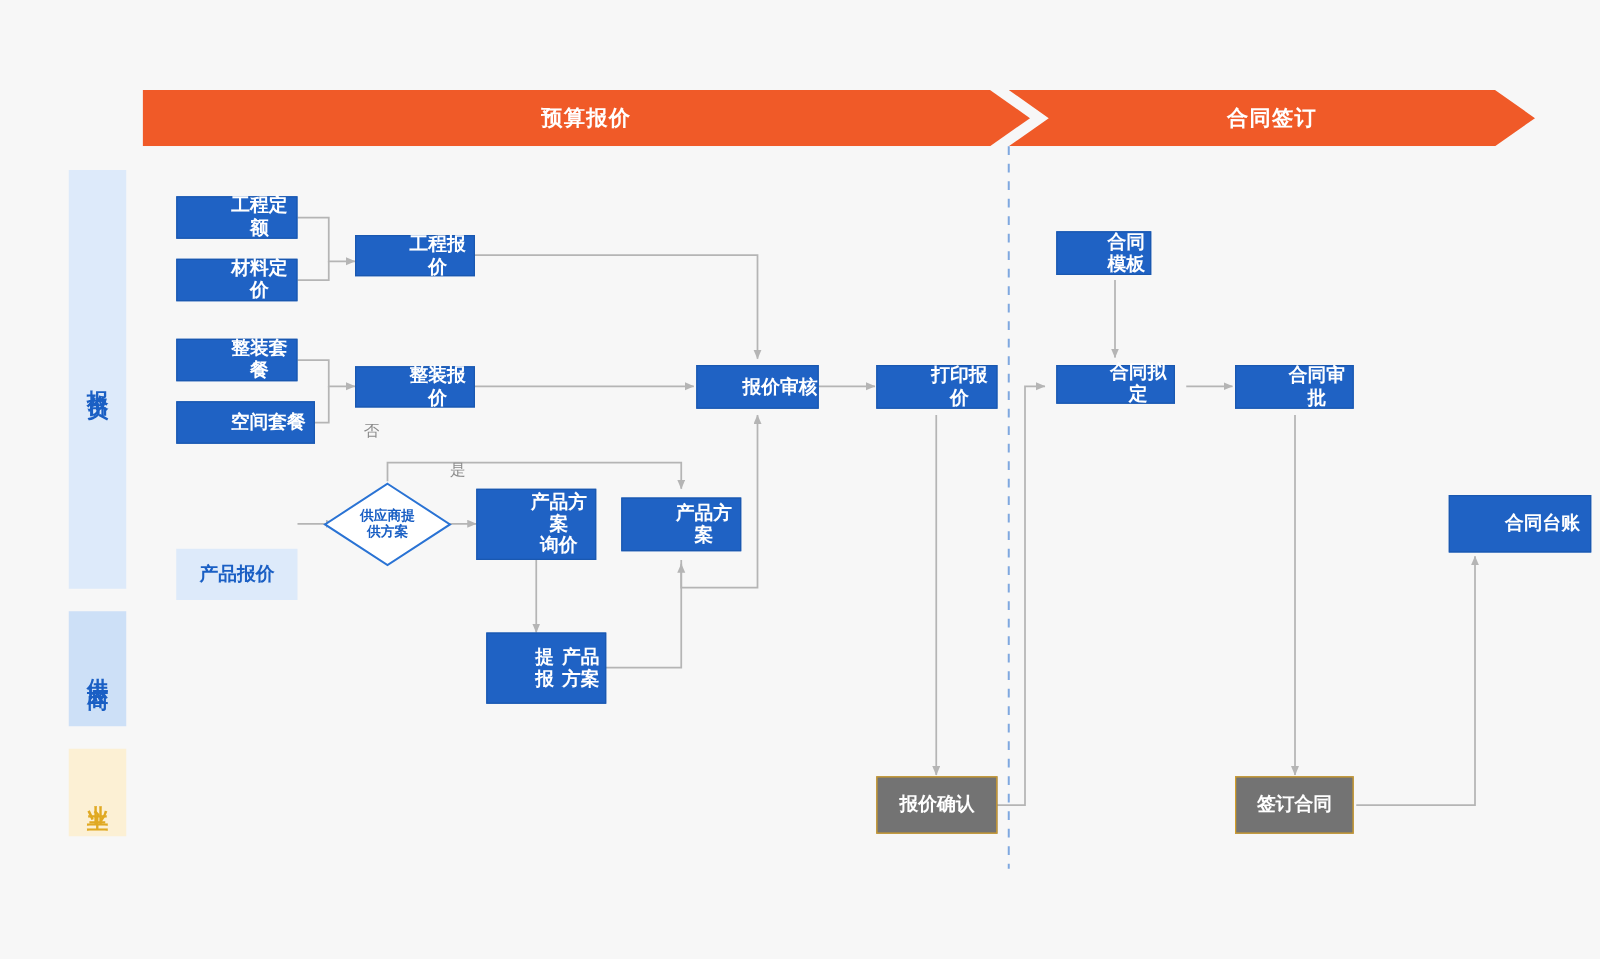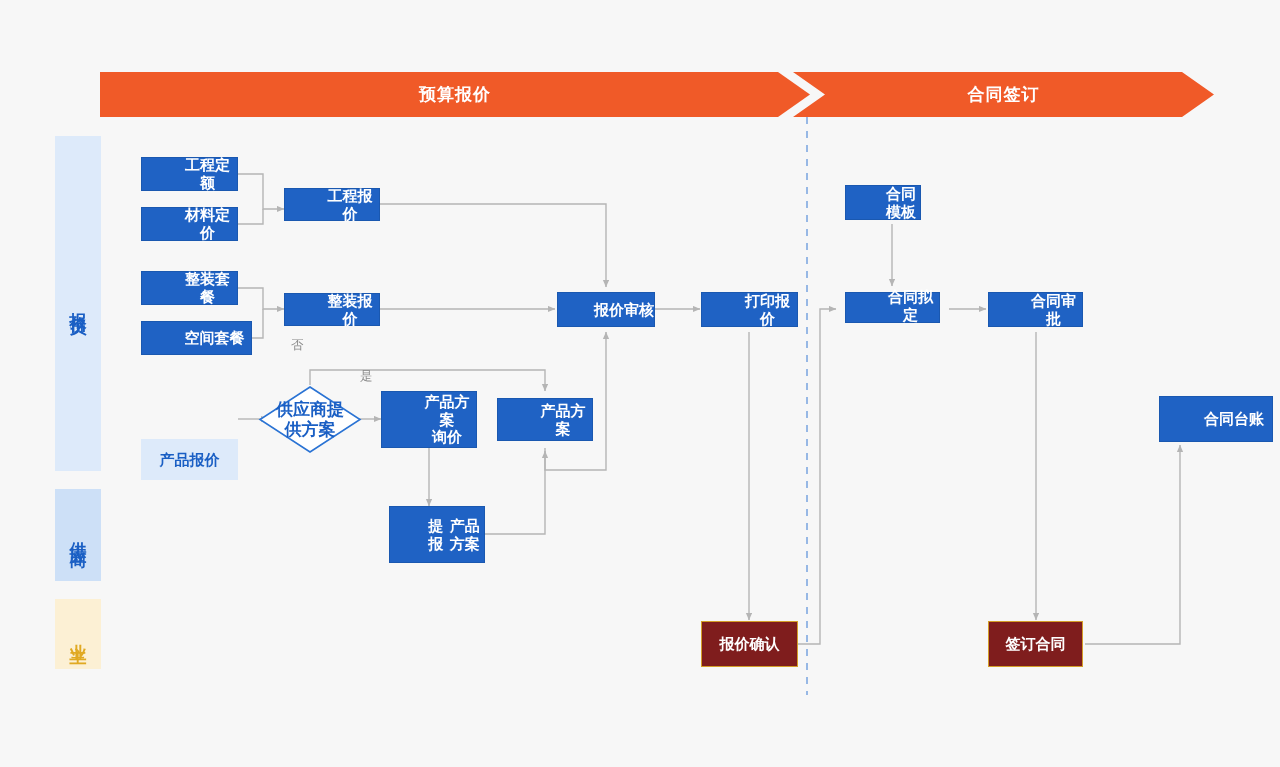--- a/index.html
+++ b/index.html
@@ -15,21 +15,21 @@
     width: 1280px; height: 767px;
     background: #f7f7f7;
   }
   svg#wires {
     position: absolute; left: 0; top: 0;
     width: 1280px; height: 767px;
     pointer-events: none;
   }
 
   
-  .banner-wrap { position: absolute; left: 100px; top: 72px; width: 1114px; height: 45px; padding-left: 11px; }
+  .banner-wrap { position: absolute; left: 114px; top: 72px; width: 1114px; height: 45px; padding-left: 11px; }
   .banner-seg {
     position: absolute; top: 0; height: 45px;
     background: #f05a28;
     display: flex; align-items: center; justify-content: center;
   }
   .banner-seg span {
     color: #ffffff; font-size: 17px; font-weight: bold;
     letter-spacing: 1px;
   }
   .seg-a { left: 0; width: 710px;
@@ -50,31 +50,31 @@
 
   
   .node {
     position: absolute;
     display: flex; align-items: center; justify-content: center;
     text-align: center; line-height: 1.18;
     font-size: 15px; font-weight: bold;
     color: #ffffff;
   }
   .n-blue   { background: #1f62c4; border: 1px solid #1a58b0; padding-left: 36px; }
-  .n-gold   { background: #7f1d1d; border: 1px solid #d49e28; }
+  .n-gold   { background: #737373; border: 1px solid #d49e28; }
   .n-ghost  { background: #ddeafa; color: #1a5fc4; border: none; }
 
   .diamond {
     position: absolute;
     display: flex; align-items: center; justify-content: center;
   }
   .diamond svg { position: absolute; left: 0; top: 0; }
   .diamond .dlabel {
     position: relative; z-index: 2;
-    font-size: 17px; font-weight: bold; color: #1a5fc4;
+    font-size: 11px; font-weight: bold; color: #1a5fc4;
     line-height: 1.15; text-align: center;
   }
 
   .edge-label {
     position: absolute; font-size: 12.5px; color: #8a8a8a;
     font-weight: normal;
   }
 </style>
 </head>
 <body>

